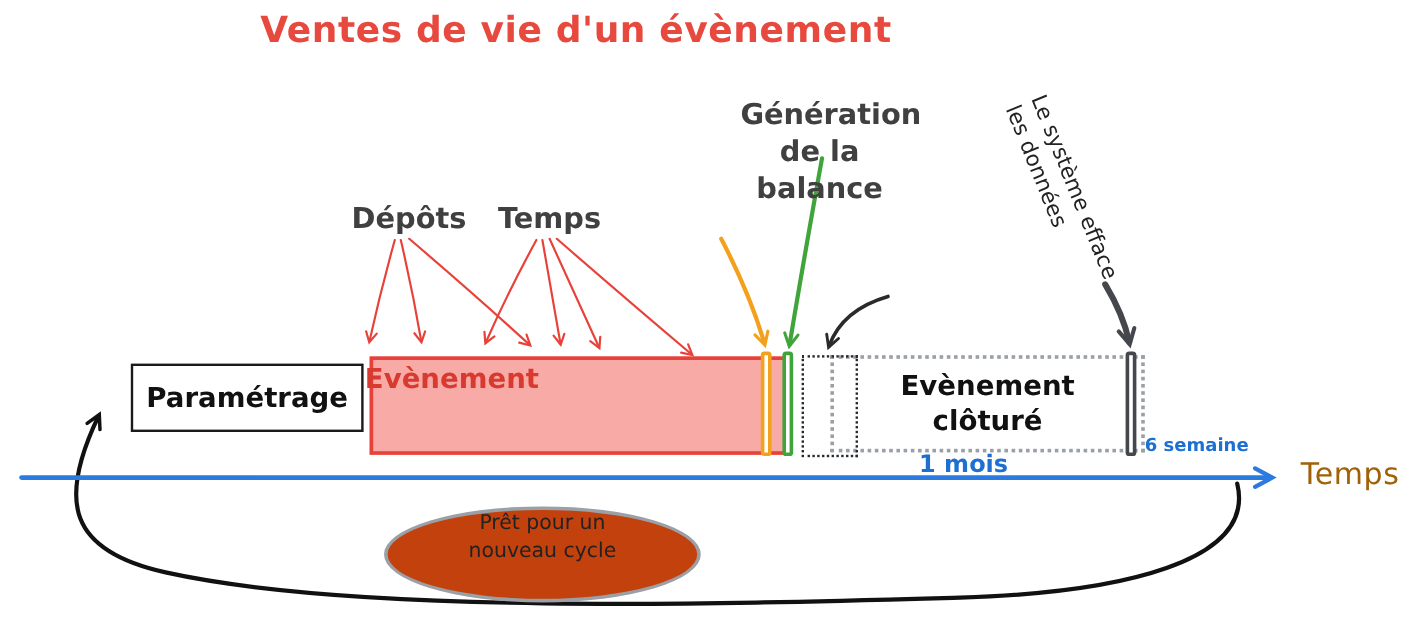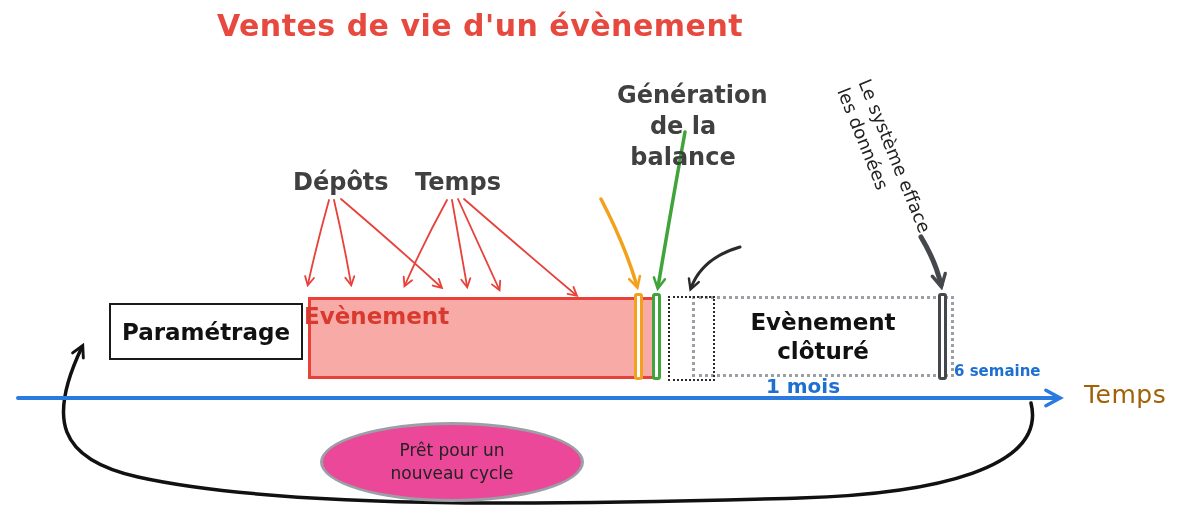--- a/index.html
+++ b/index.html
@@ -50,22 +50,22 @@
   .temps{
     position:absolute;left:1084px;top:380px;font-size:25px;color:#a16207;letter-spacing:.5px;
   }
   .rotated{
     position:absolute;left:874px;top:76px;width:170px;font-size:18px;line-height:1.25;
     color:#222;white-space:pre-line;text-align:left;
     transform:rotate(68deg);transform-origin:left top;
   }
   .ellipse{
     position:absolute;left:320px;top:422px;width:264px;height:80px;box-sizing:border-box;
-    border:3.5px solid #9aa0a6;border-radius:50%;background:#ec4899;
-    display:flex;align-items:center;justify-content:center;
+    border:3.5px solid #9aa0a6;border-radius:50%;background:#c2410c;
+    display:flex;align-items:flex-start;justify-content:center;
     font-size:17px;color:#222;white-space:pre-line;text-align:center;line-height:1.35;
   }
 </style>
 </head>
 <body>
 
 <div class="canvas">
 
   <div class="box param-box">
     <span>Paramétrage</span>

